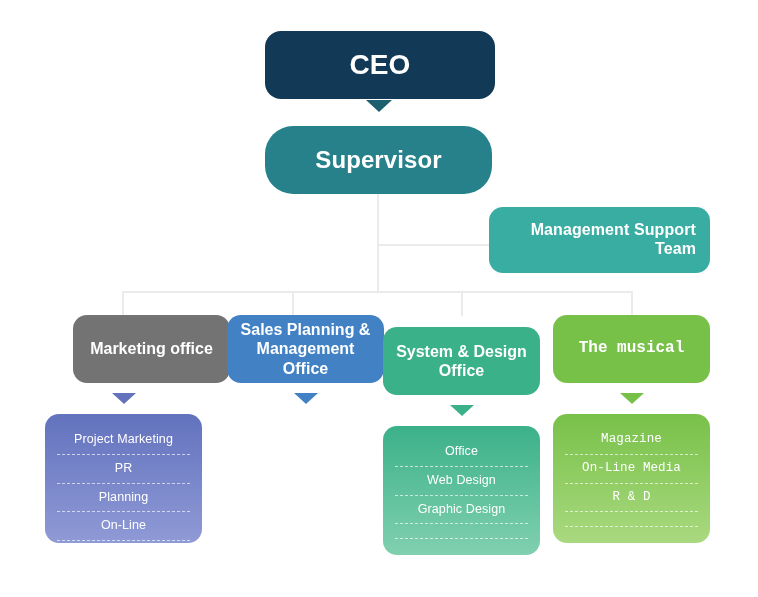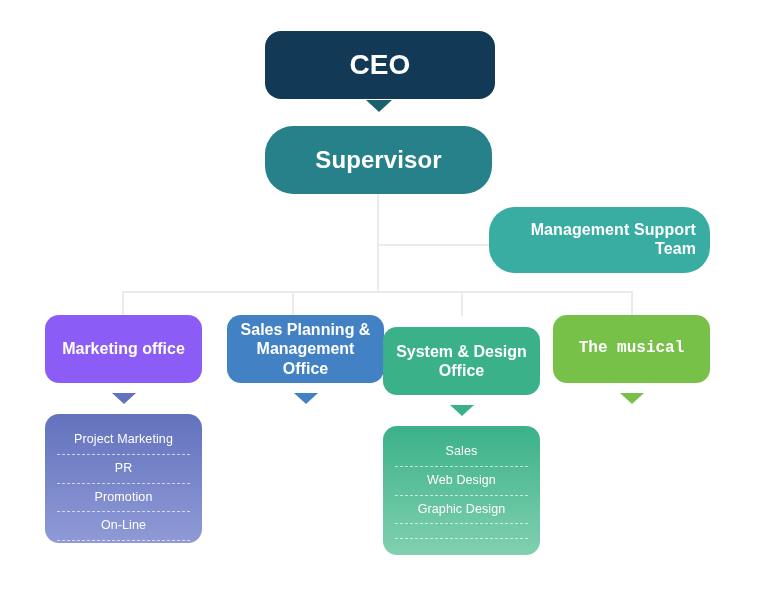--- a/index.html
+++ b/index.html
@@ -59,21 +59,20 @@
     border-radius: 28px;
   }
 
   #node-mst {
     left: 489px; top: 207px;
     width: 221px; height: 66px;
     background: #3aada3;
     font-size: 16px;
     font-weight: bold;
     padding: 0 14px;
-    border-radius: 26px;
   }
 
   
   .arrow {
     position: absolute;
     width: 0; height: 0;
     border-left: 13px solid transparent;
     border-right: 13px solid transparent;
   }
   #arrow-ceo-sup {
@@ -125,21 +124,21 @@
     padding: 7px 0;
   }
 
   
   #col-0 { left: 45px;  width: 157px; }
   #col-1 { left: 227px; width: 157px; }
   #col-2 { left: 383px; width: 157px; }
   #col-3 { left: 553px; width: 157px; font-family: Liberation Mono, monospace; }
 
   
-  #col-0 .dept-box { background: #8b5cf6; }
+  #col-0 .dept-box { background: #737373; margin-left: 28px; }
   #col-0 .dept-arrow { border-top: 11px solid #6272bd; }
   #col-0 .sub-box { background: linear-gradient(180deg, #6272bd 0%, #8f9ad6 100%); }
 
   #col-1 .dept-box { background: #4281c4; }
   #col-1 .dept-arrow { border-top: 11px solid #4281c4; }
   #col-1 .sub-box { background: linear-gradient(180deg, #4281c4 0%, #79a9dd 100%); }
 
   #col-2 .dept-box { background: #3bb189; margin-top: 12px; }
   #col-2 .dept-arrow { border-top: 11px solid #3bb189; }
   #col-2 .sub-box { background: linear-gradient(180deg, #3bb189 0%, #81d0b0 100%); }
@@ -171,39 +170,45 @@
   <div class="node" id="node-supervisor">Supervisor</div>
 
   <div class="node" id="node-mst">Management Support Team</div>
 
   <div class="dept-col" id="col-0">
     <div class="dept-box">Marketing office</div>
     <div class="dept-arrow"></div>
     <div class="sub-box">
       <div class="sub-item">Project Marketing</div>
       <div class="sub-item">PR</div>
-      <div class="sub-item">Promotion</div>
+      <div class="sub-item">Planning</div>
       <div class="sub-item">On-Line</div>
     </div>
   </div>
 
   <div class="dept-col" id="col-1">
     <div class="dept-box">Sales Planning &amp; Management Office</div>
     <div class="dept-arrow"></div>
   </div>
 
   <div class="dept-col" id="col-2">
     <div class="dept-box">System &amp; Design Office</div>
     <div class="dept-arrow"></div>
     <div class="sub-box">
-      <div class="sub-item">Sales</div>
+      <div class="sub-item">Office</div>
       <div class="sub-item">Web Design</div>
       <div class="sub-item">Graphic Design</div>
       <div class="sub-item blank"></div>
     </div>
   </div>
 
   <div class="dept-col" id="col-3">
     <div class="dept-box">The musical</div>
     <div class="dept-arrow"></div>
+    <div class="sub-box">
+      <div class="sub-item">Magazine</div>
+      <div class="sub-item">On-Line Media</div>
+      <div class="sub-item">R &amp; D</div>
+      <div class="sub-item blank"></div>
+    </div>
   </div>
 
 </div>
 
 </body></html>

